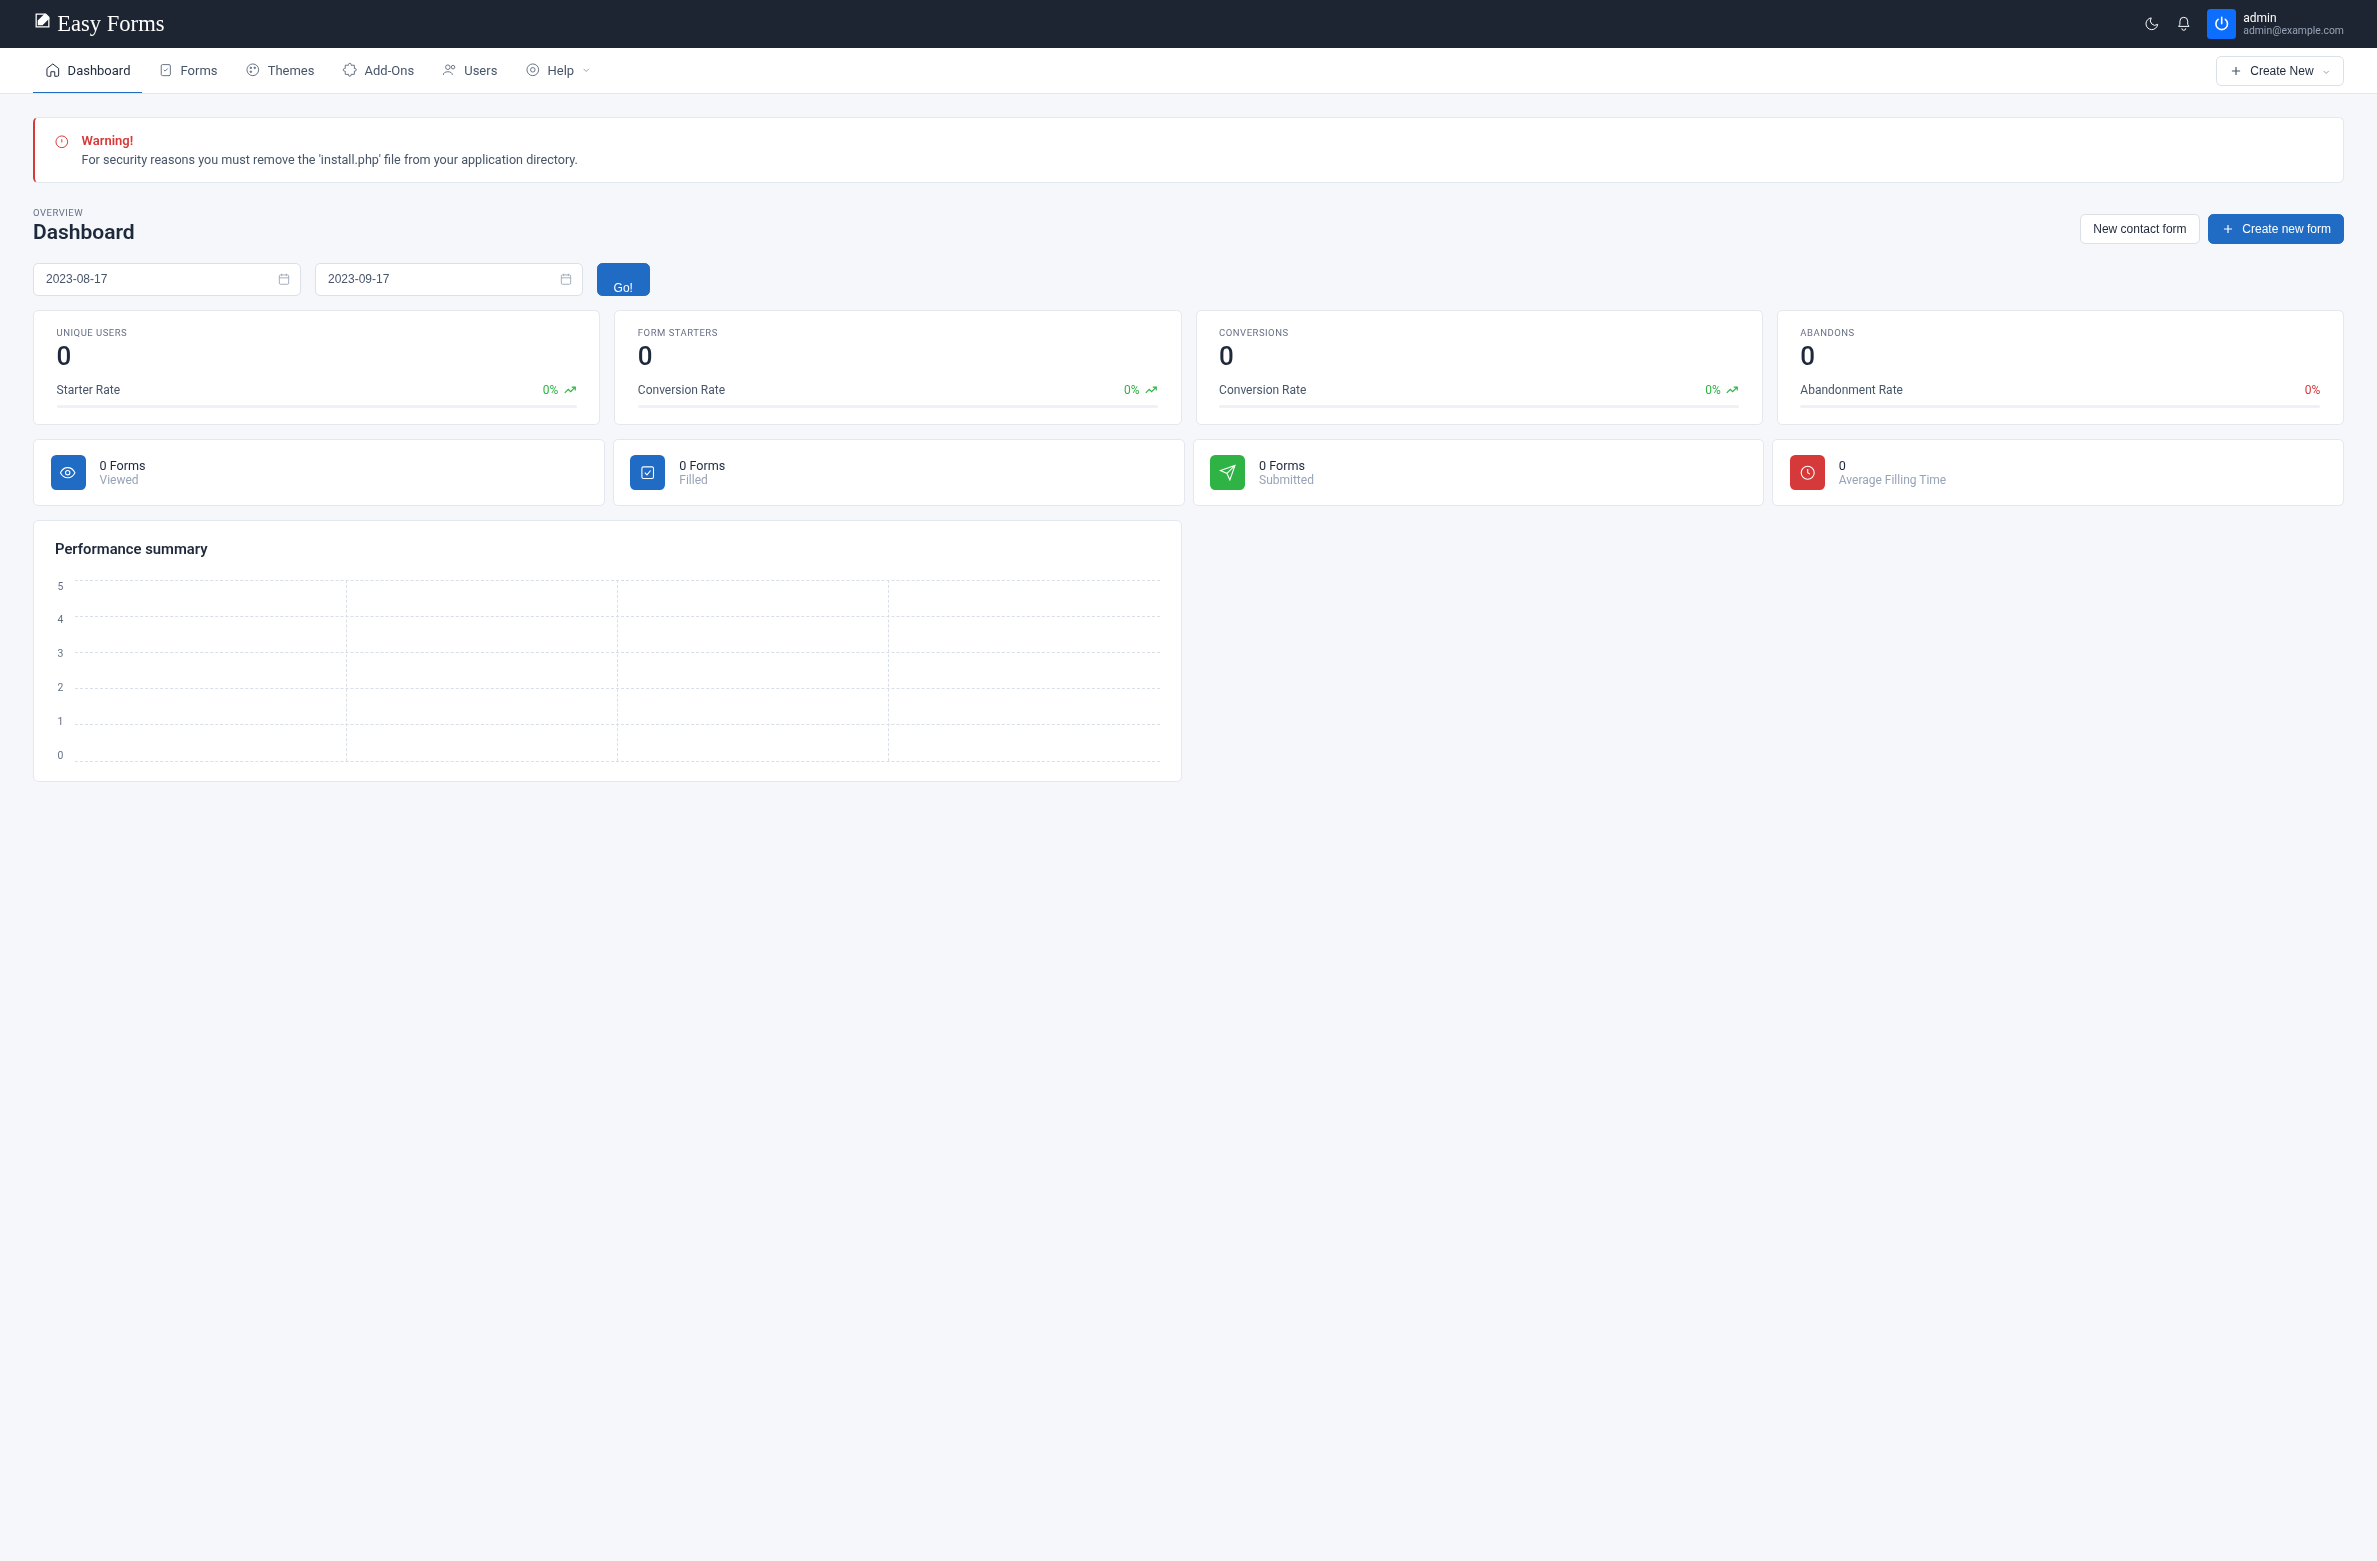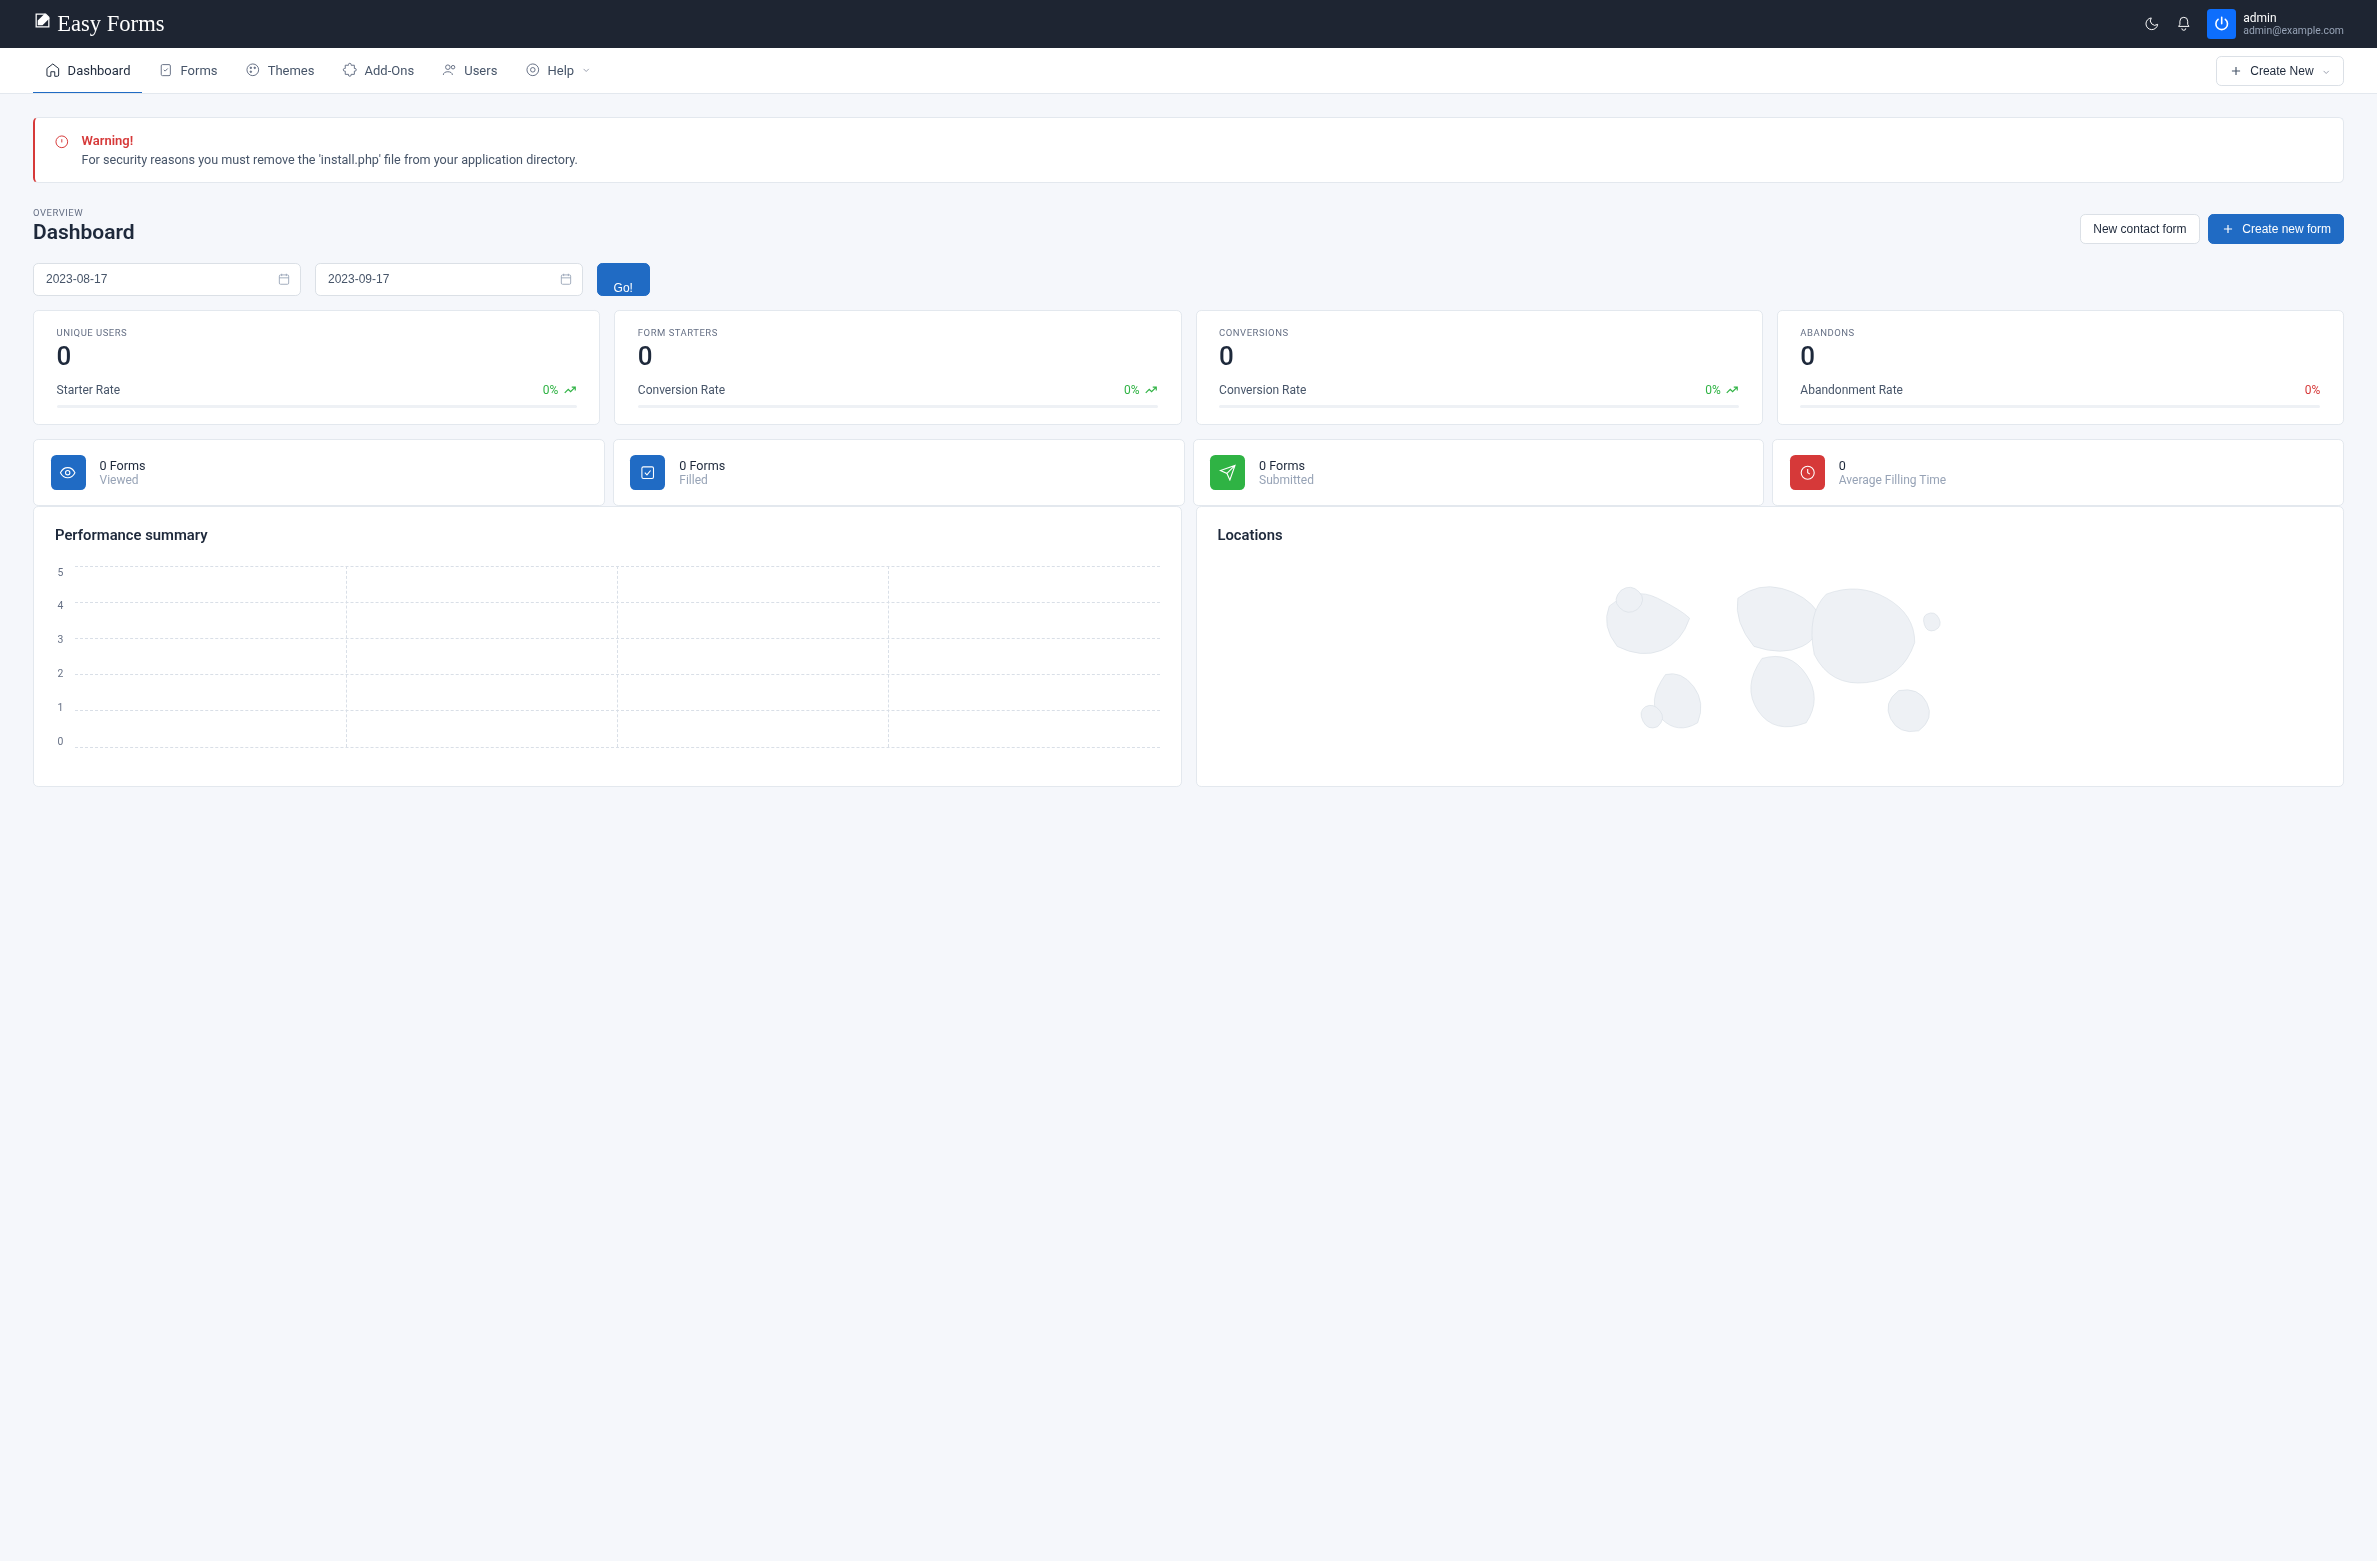--- a/index.html
+++ b/index.html
@@ -44,21 +44,21 @@
 .stat-card{background:#fff;border:0.9px solid #e3e8ee;border-radius:5.2px;padding:15.6px 22.6px}
 .stat-label{font-size:9.5px;letter-spacing:0.5px;color:#667085;text-transform:uppercase;margin-bottom:3.5px}
 .stat-value{font-size:26px;font-weight:500;color:#1e293b;margin-bottom:12px}
 .stat-footer{display:flex;justify-content:space-between;align-items:center;margin-bottom:7.8px}
 .stat-rate-label{font-size:12px;color:#475569}
 .stat-pct{font-size:12px;display:flex;align-items:center;gap:4.3px}
 .stat-pct.green{color:#2fb344}
 .stat-pct.red{color:#d63939}
 .trend-icon{width:14px;height:14px;stroke:currentColor;fill:none;stroke-width:2}
 .progress{height:3.5px;background:#eef1f5;border-radius:1.7px}
-.mini-row{display:grid;grid-template-columns:repeat(4,1fr);gap:8px;}
+.mini-row{display:grid;grid-template-columns:repeat(4,1fr);gap:8px;margin-bottom:14px}
 .mini-card{background:#fff;border:0.9px solid #e3e8ee;border-radius:5.2px;padding:14.8px 16.5px;display:flex;gap:14px;align-items:center}
 .mini-icon{width:35px;height:35px;border-radius:5.2px;display:flex;align-items:center;justify-content:center;flex-shrink:0}
 .mini-icon svg{width:17.4px;height:17.4px;stroke:#fff;fill:none;stroke-width:1.5}
 .ic-blue{background:#206bc4}
 .ic-green{background:#2fb344}
 .ic-red{background:#d63939}
 .mini-title{font-size:12.6px;color:#1e293b}
 .mini-sub{font-size:12px;color:#97a3b6}
 .panels-row{display:grid;grid-template-columns:1fr 1fr;gap:14px}
 .panel{background:#fff;border:0.9px solid #e3e8ee;border-radius:5.2px;padding:19px 21px}
@@ -331,34 +331,16 @@
           <div class="grid-line" style="top:20%"></div>
           <div class="grid-line" style="top:40%"></div>
           <div class="grid-line" style="top:60%"></div>
           <div class="grid-line" style="top:80%"></div>
           <div class="v-line" style="left:25%"></div>
           <div class="v-line" style="left:50%"></div>
           <div class="v-line" style="left:75%"></div>
         </div>
       </div>
     </div>
-    <div class="panel">
-      <div class="panel-title">Locations</div>
-      <div class="map">
-        <svg viewBox="0 0 500 250">
-          <g fill="#eef1f5" stroke="#d5dbe3" stroke-width="0.7">
-            <path d="M50 50q30-25 60-10t40 25q-10 30-35 40t-55-5q-20-25-10-50z"></path>
-            <path d="M120 135q20-5 35 15t5 45q-25 15-45-5t5-55z"></path>
-            <path d="M210 40q25-20 55-12t45 30q5 30-20 42t-60 0q-25-30-20-60z"></path>
-            <path d="M240 115q35-10 55 20t0 60q-40 15-60-15t5-65z"></path>
-            <path d="M320 35q40-15 75 5t35 55q-15 45-60 50t-65-35q-10-50 15-75z"></path>
-            <path d="M410 155q25-5 35 15t-10 35q-25 5-35-15t10-35z"></path>
-            <path d="M65 30q12-8 22 2t-2 22q-12 8-22-2t2-22z"></path>
-            <path d="M95 175q10-5 18 5t-3 20q-12 5-18-7t3-18z"></path>
-            <path d="M445 60q10-5 15 5t-5 15q-10 3-13-7t3-13z"></path>
-          </g>
-        </svg>
-      </div>
-    </div>
   </div>
 
 </div>
 
 
 </body></html>

